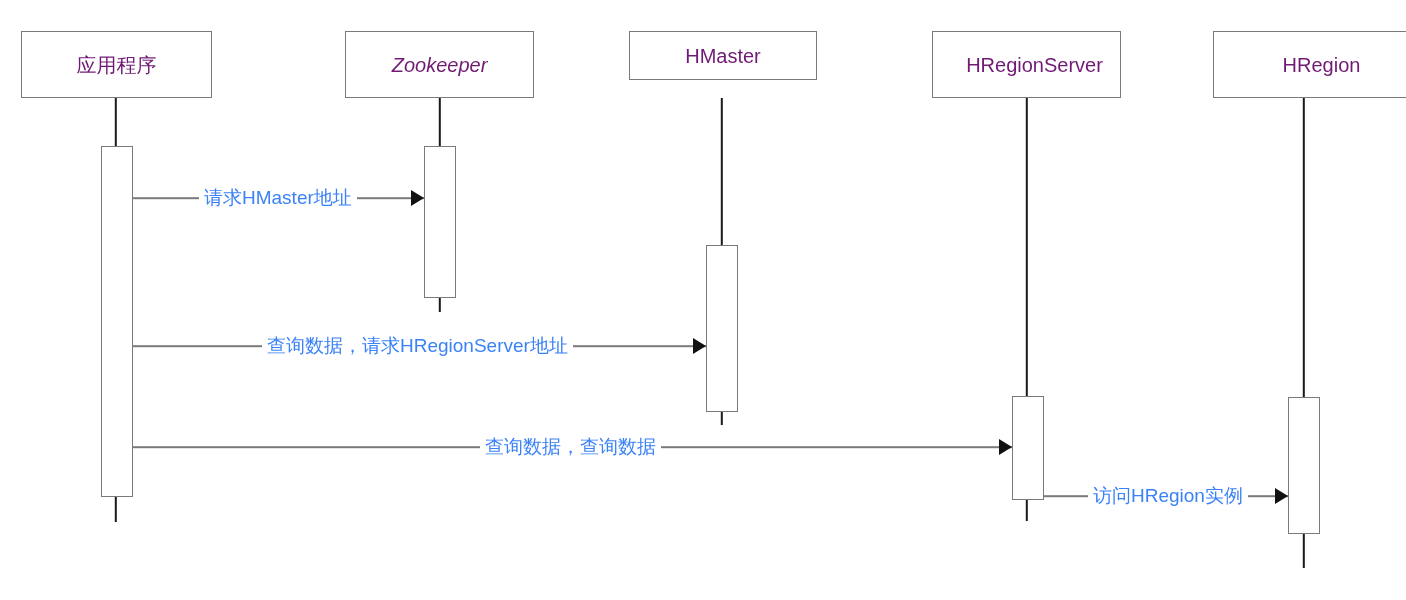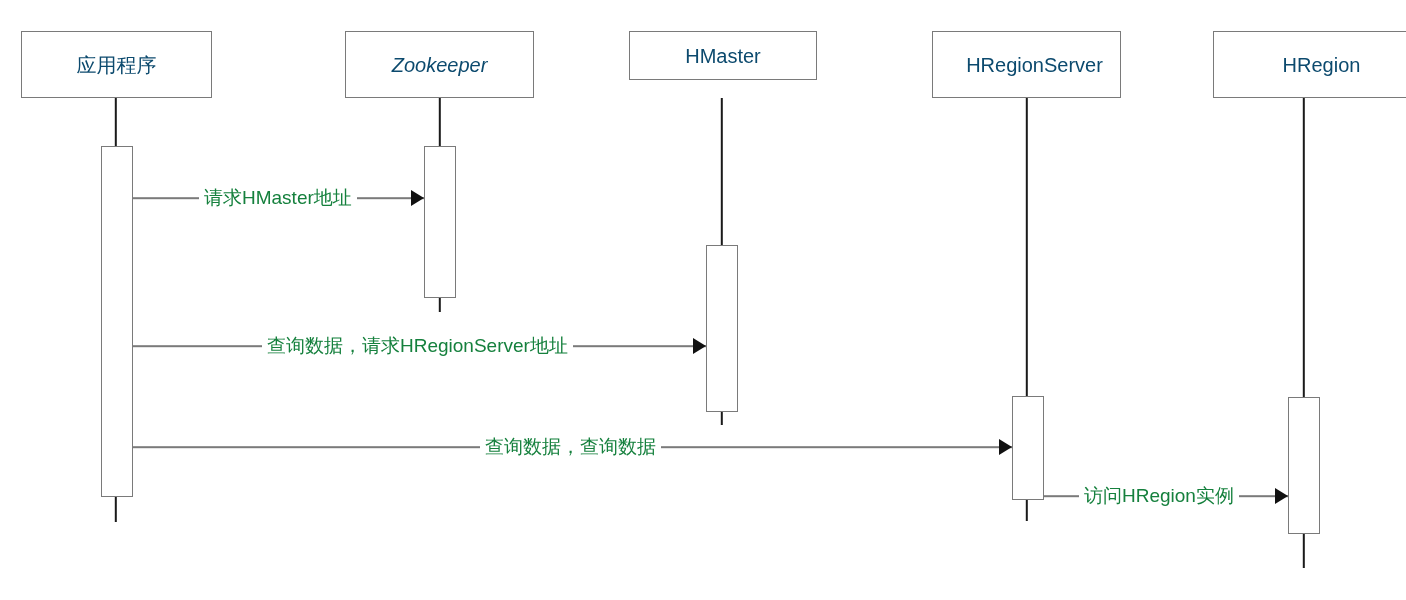--- a/index.html
+++ b/index.html
@@ -21,21 +21,21 @@
     position: absolute;
     box-sizing: border-box;
     border: 1.6px solid #7a7a7a;
     background: #ffffff;
     display: flex;
     align-items: center;
     justify-content: center;
   }
   .participant-label {
     font-size: 20px;
-    color: #0c4a6e;
+    color: #701a75;
     line-height: 1;
     white-space: nowrap;
   }
   .lifeline {
     position: absolute;
     width: 2.4px;
     background: #1a1a1a;
     transform: translateX(-1.2px);
   }
   .activation {
@@ -66,21 +66,21 @@
     border-left: 13px solid #111111;
     transform: translateY(-8px);
   }
   .msg-label {
     position: absolute;
     top: 0;
     transform: translateY(-50%);
     background: #ffffff;
     padding: 0 5px;
     font-size: 19px;
-    color: #15803d;
+    color: #3b82f6;
     white-space: nowrap;
     line-height: 1.05;
   }
 </style>
 </head>
 <body>
 
 <div id="canvas">
 
   <div id="participants-layer">
@@ -123,16 +123,16 @@
         <div class="msg-label" style="left: 129px;">查询数据，请求HRegionServer地址</div>
       </div>
       <div class="msg" style="left: 133px; top: 447px; width: 879px;">
         <div class="msg-line" style="width: 879px;"></div>
         <div class="msg-arrow" style="left: 866px;"></div>
         <div class="msg-label" style="left: 347px;">查询数据，查询数据</div>
       </div>
       <div class="msg" style="left: 1044px; top: 496px; width: 244px;">
         <div class="msg-line" style="width: 244px;"></div>
         <div class="msg-arrow" style="left: 231px;"></div>
-        <div class="msg-label" style="left: 35px;">访问HRegion实例</div>
+        <div class="msg-label" style="left: 44px;">访问HRegion实例</div>
       </div>
     </div>
 </div>
 
 </body></html>

